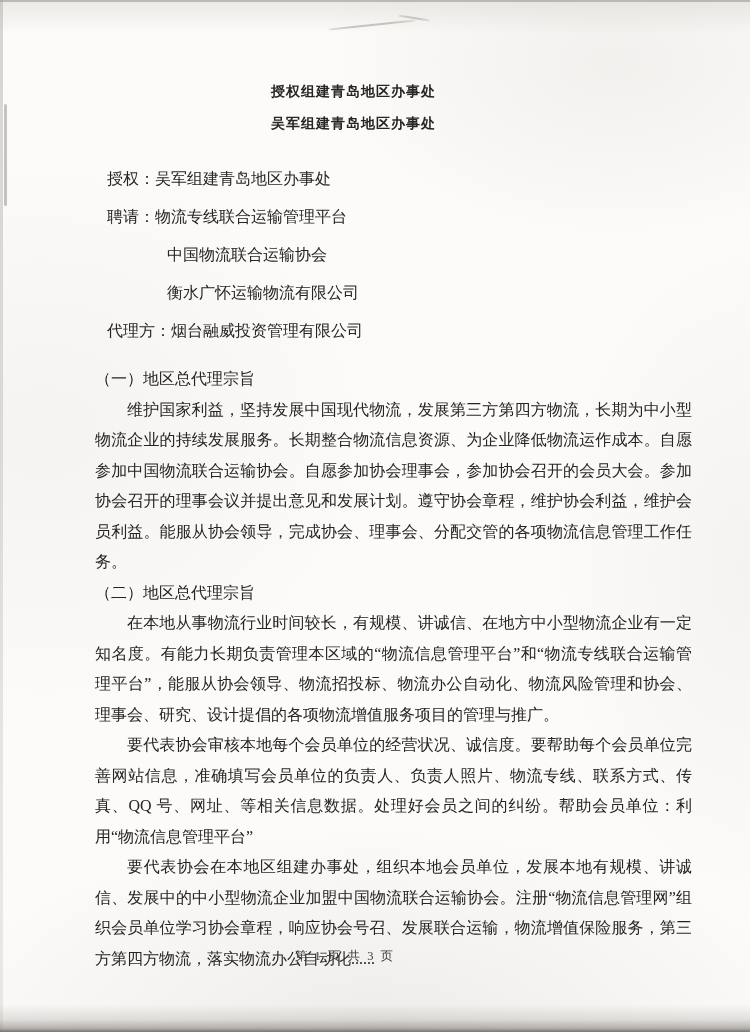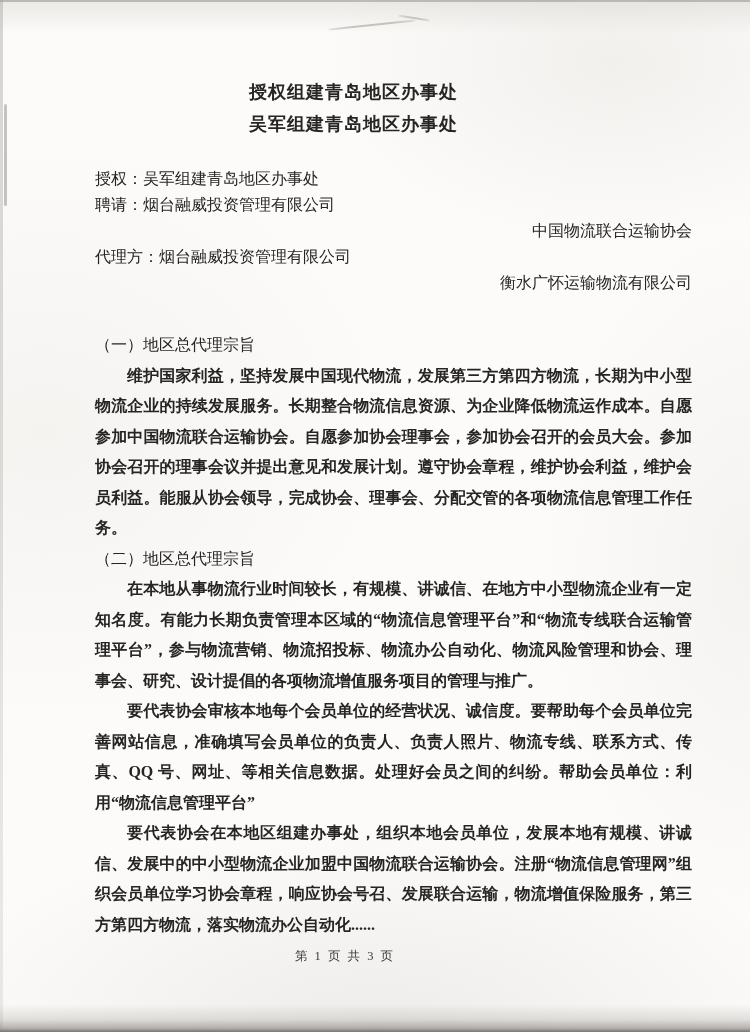--- a/index.html
+++ b/index.html
@@ -66,44 +66,43 @@
     right: 58px;
     top: 0;
   }
   .title-block {
     margin-top: 76px;
     text-align: center;
     transform: translateX(-40px);
   }
   .title-line {
     margin: 0;
-    font-size: 18px;
+    font-size: 14px;
     font-weight: bold;
     line-height: 32px;
     letter-spacing: 1px;
   }
   .header-block {
     margin-top: 26px;
     font-size: 16px;
     line-height: 26px;
   }
-  .hline { margin: 0; }
-  .hline.cont { padding-left: 60px; text-align: right; }
+  .hline { margin: 12px; }
+  .hline.cont { padding-left: 60px; }
 
   .body-block {
-    margin-top: 34px;
+    margin-top: 20px;
     font-size: 16px;
     line-height: 30.5px;
   }
   .sec-heading { margin: 0; }
   .para {
     margin: 0;
     text-indent: 2em;
     text-align: justify;
-    font-weight: bold;
   }
 
   .footer {
     position: absolute;
     top: 948px;
     left: 0;
     right: 0;
     text-align: center;
     transform: translateX(-30px);
     font-size: 12.5px;
@@ -126,33 +125,33 @@
 
   <div class="content">
 
     <div class="title-block">
       <p class="title-line">授权组建青岛地区办事处</p>
       <p class="title-line">吴军组建青岛地区办事处</p>
     </div>
 
     <div class="header-block">
       <p class="hline">授权：吴军组建青岛地区办事处</p>
-      <p class="hline">聘请：烟台融威投资管理有限公司</p>
+      <p class="hline">聘请：物流专线联合运输管理平台</p>
       <p class="hline cont">中国物流联合运输协会</p>
+      <p class="hline cont">衡水广怀运输物流有限公司</p>
       <p class="hline">代理方：烟台融威投资管理有限公司</p>
-      <p class="hline cont">衡水广怀运输物流有限公司</p>
     </div>
 
     <div class="body-block">
 
       <p class="sec-heading">（一）地区总代理宗旨</p>
       <p class="para">维护国家利益，坚持发展中国现代物流，发展第三方第四方物流，长期为中小型物流企业的持续发展服务。长期整合物流信息资源、为企业降低物流运作成本。自愿参加中国物流联合运输协会。自愿参加协会理事会，参加协会召开的会员大会。参加协会召开的理事会议并提出意见和发展计划。遵守协会章程，维护协会利益，维护会员利益。能服从协会领导，完成协会、理事会、分配交管的各项物流信息管理工作任务。</p>
 
       <p class="sec-heading">（二）地区总代理宗旨</p>
-      <p class="para">在本地从事物流行业时间较长，有规模、讲诚信、在地方中小型物流企业有一定知名度。有能力长期负责管理本区域的“物流信息管理平台”和“物流专线联合运输管理平台”，参与物流营销、物流招投标、物流办公自动化、物流风险管理和协会、理事会、研究、设计提倡的各项物流增值服务项目的管理与推广。</p>
+      <p class="para">在本地从事物流行业时间较长，有规模、讲诚信、在地方中小型物流企业有一定知名度。有能力长期负责管理本区域的“物流信息管理平台”和“物流专线联合运输管理平台”，能服从协会领导、物流招投标、物流办公自动化、物流风险管理和协会、理事会、研究、设计提倡的各项物流增值服务项目的管理与推广。</p>
 
       <p class="para">要代表协会审核本地每个会员单位的经营状况、诚信度。要帮助每个会员单位完善网站信息，准确填写会员单位的负责人、负责人照片、物流专线、联系方式、传真、QQ 号、网址、等相关信息数据。处理好会员之间的纠纷。帮助会员单位：利用“物流信息管理平台”</p>
       <p class="para">要代表协会在本地区组建办事处，组织本地会员单位，发展本地有规模、讲诚信、发展中的中小型物流企业加盟中国物流联合运输协会。注册“物流信息管理网”组织会员单位学习协会章程，响应协会号召、发展联合运输，物流增值保险服务，第三方第四方物流，落实物流办公自动化......</p>
 
     </div>
 
   </div>
 
   <div class="footer">第 1 页 共 3 页</div>
 

